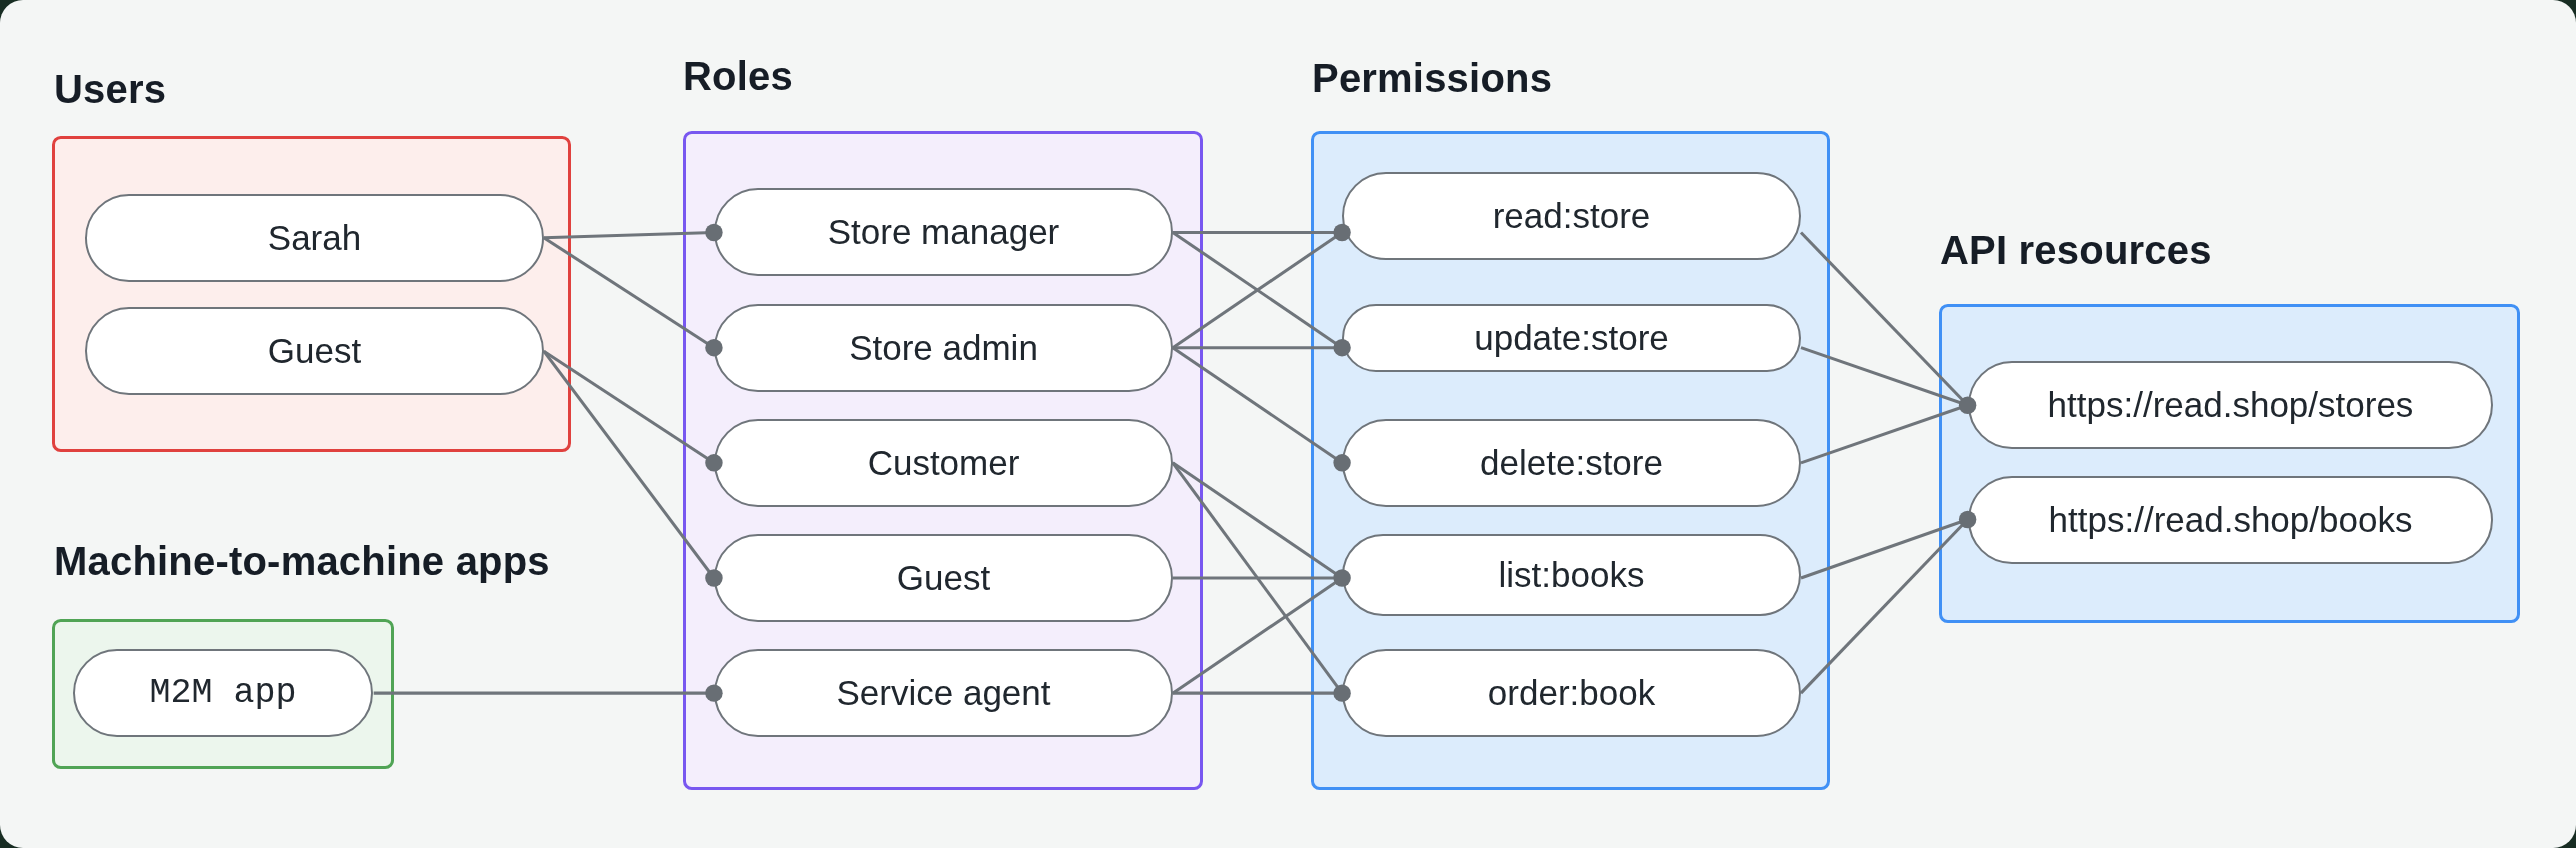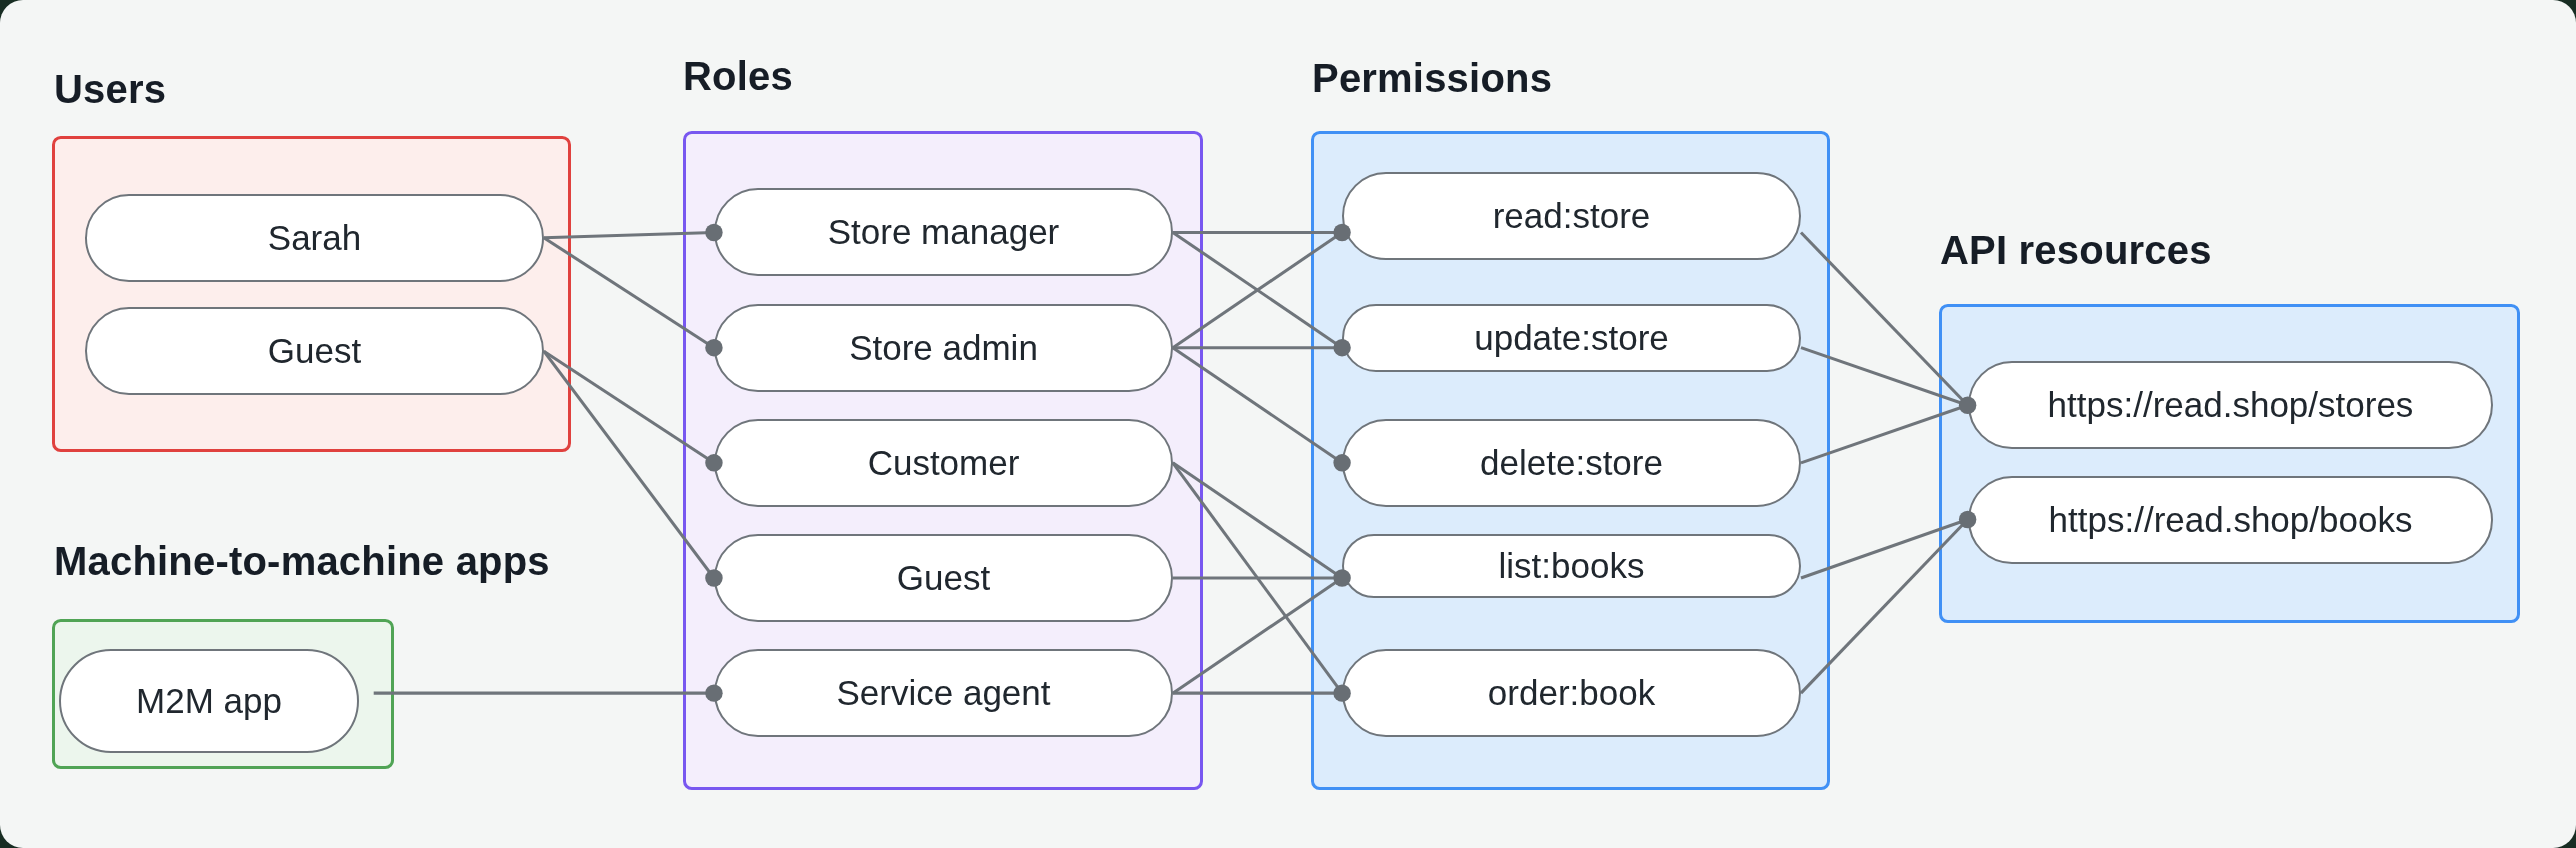--- a/index.html
+++ b/index.html
@@ -76,30 +76,30 @@
       <line x1="1344" y1="794.5" x2="1538" y2="794.5"></line>
       <line x1="2064" y1="266.5" x2="2255" y2="464.5"></line>
       <line x1="2064" y1="398.5" x2="2255" y2="464.5"></line>
       <line x1="2064" y1="530.5" x2="2255" y2="464.5"></line>
       <line x1="2064" y1="662.5" x2="2255" y2="595.5"></line>
       <line x1="2064" y1="794.5" x2="2255" y2="595.5"></line>
     </svg>
   <div id="nodes-layer" class="layer">
       <div class="node" style="left: 85px; top: 194px; width: 459px; height: 88px;">Sarah</div>
       <div class="node" style="left: 85px; top: 307px; width: 459px; height: 88px;">Guest</div>
-      <div class="node" style="left: 59px; top: 649px; width: 300px; height: 104px;">M2M app</div>
+      <div class="node" style="left: 73px; top: 649px; width: 300px; height: 88px; font-family: Liberation Mono, monospace;">M2M app</div>
       <div class="node" style="left: 714px; top: 188px; width: 459px; height: 88px;">Store manager</div>
       <div class="node" style="left: 714px; top: 304px; width: 459px; height: 88px;">Store admin</div>
       <div class="node" style="left: 714px; top: 419px; width: 459px; height: 88px;">Customer</div>
       <div class="node" style="left: 714px; top: 534px; width: 459px; height: 88px;">Guest</div>
       <div class="node" style="left: 714px; top: 649px; width: 459px; height: 88px;">Service agent</div>
       <div class="node" style="left: 1342px; top: 172px; width: 459px; height: 88px;">read:store</div>
       <div class="node" style="left: 1342px; top: 304px; width: 459px; height: 68px;">update:store</div>
       <div class="node" style="left: 1342px; top: 419px; width: 459px; height: 88px;">delete:store</div>
-      <div class="node" style="left: 1342px; top: 534px; width: 459px; height: 64px;">list:books</div>
+      <div class="node" style="left: 1342px; top: 534px; width: 459px; height: 82px;">list:books</div>
       <div class="node" style="left: 1342px; top: 649px; width: 459px; height: 88px;">order:book</div>
       <div class="node" style="left: 1968px; top: 361px; width: 525px; height: 88px;">https://read.shop/stores</div>
       <div class="node" style="left: 1968px; top: 476px; width: 525px; height: 88px;">https://read.shop/books</div>
     </div>
   <svg id="dots-layer" class="layer" viewBox="0 0 2952 972">
       <circle cx="818" cy="266.5" r="10"></circle>
       <circle cx="818" cy="398.5" r="10"></circle>
       <circle cx="818" cy="530.5" r="10"></circle>
       <circle cx="818" cy="662.5" r="10"></circle>
       <circle cx="818" cy="794.5" r="10"></circle>

